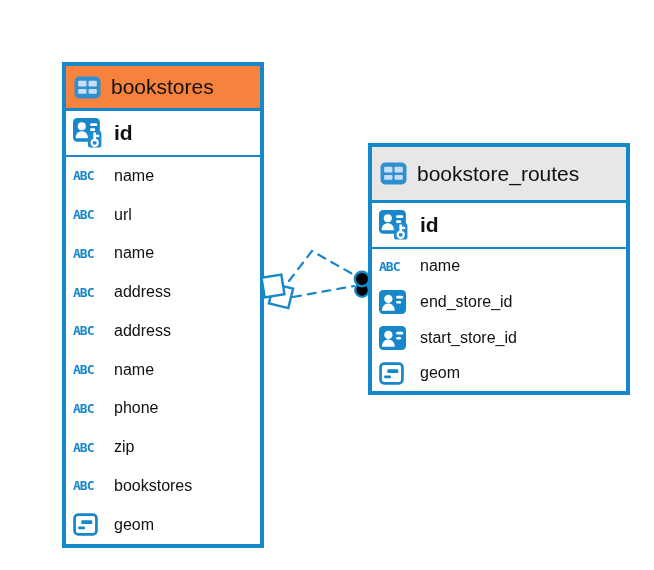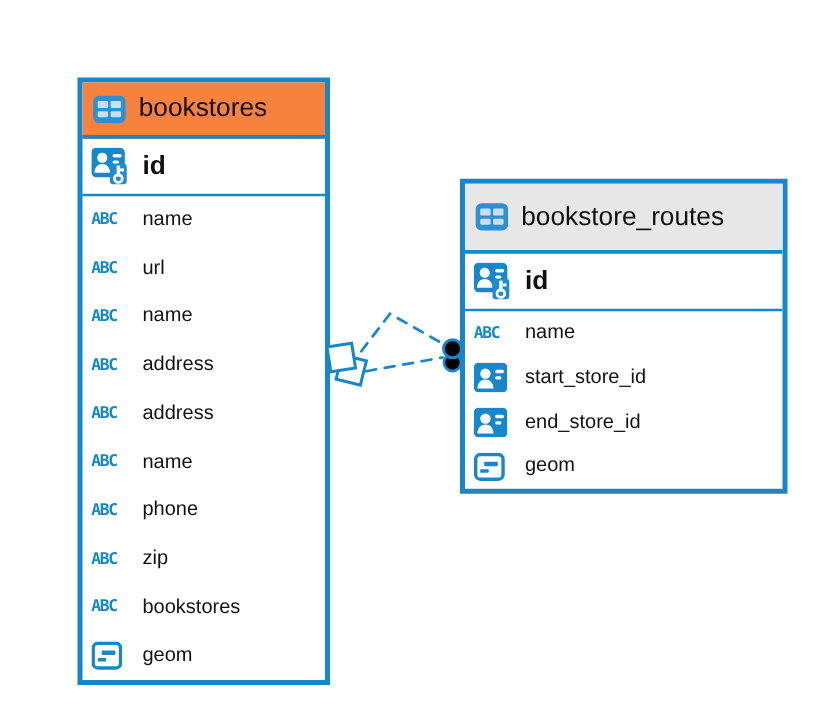--- a/index.html
+++ b/index.html
@@ -188,29 +188,29 @@
             <span class="abc">ABC</span>
           </span>
         <span class="lbl">name</span>
       </div>
       <div class="row">
         <span class="icon-slot">
             <svg class="ic" width="27" height="24" viewBox="0 0 26 23">
               <use href="#fk-glyph"></use>
             </svg>
           </span>
-        <span class="lbl">start_store_id</span>
+        <span class="lbl">end_store_id</span>
       </div>
       <div class="row">
         <span class="icon-slot">
             <svg class="ic" width="27" height="24" viewBox="0 0 26 23">
               <use href="#fk-glyph"></use>
             </svg>
           </span>
-        <span class="lbl">end_store_id</span>
+        <span class="lbl">start_store_id</span>
       </div>
       <div class="row">
         <span class="icon-slot">
             <svg class="ic" width="25" height="23" viewBox="0 0 24 22">
               <use href="#geom-glyph"></use>
             </svg>
           </span>
         <span class="lbl">geom</span>
       </div>
     </div>

